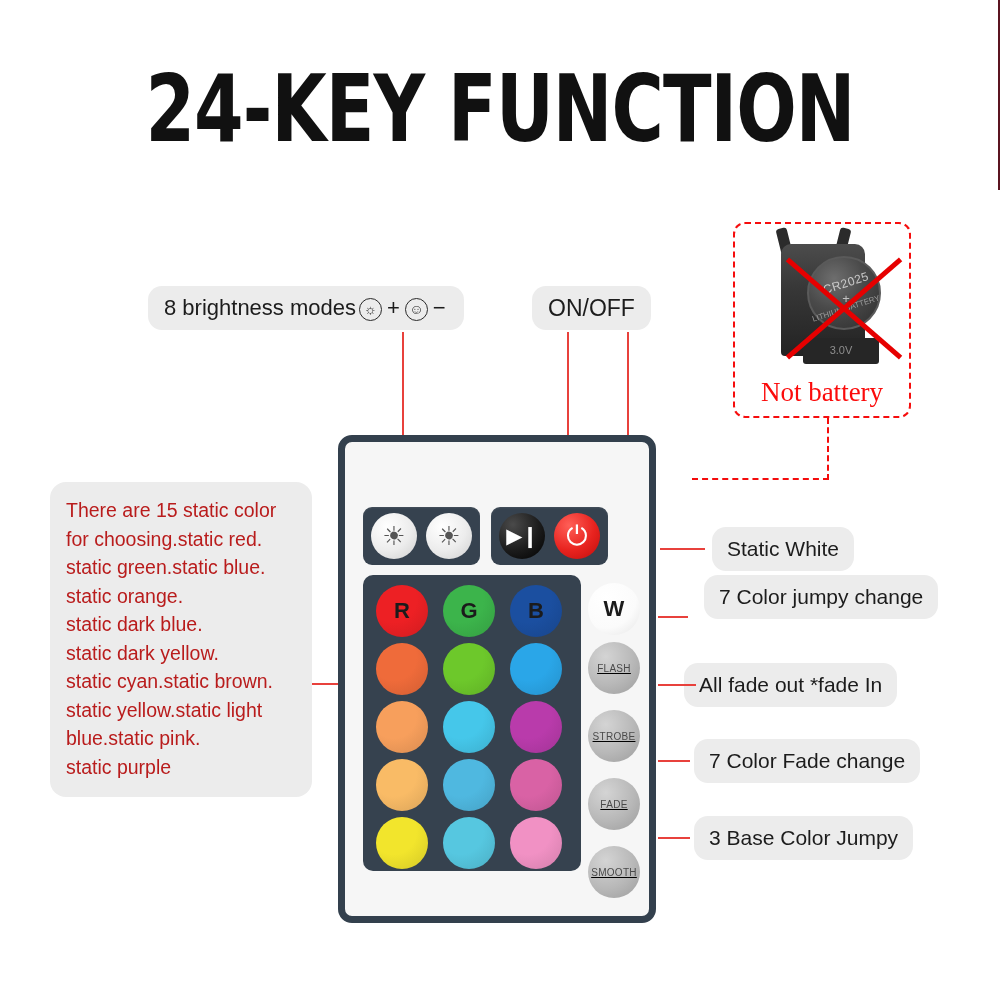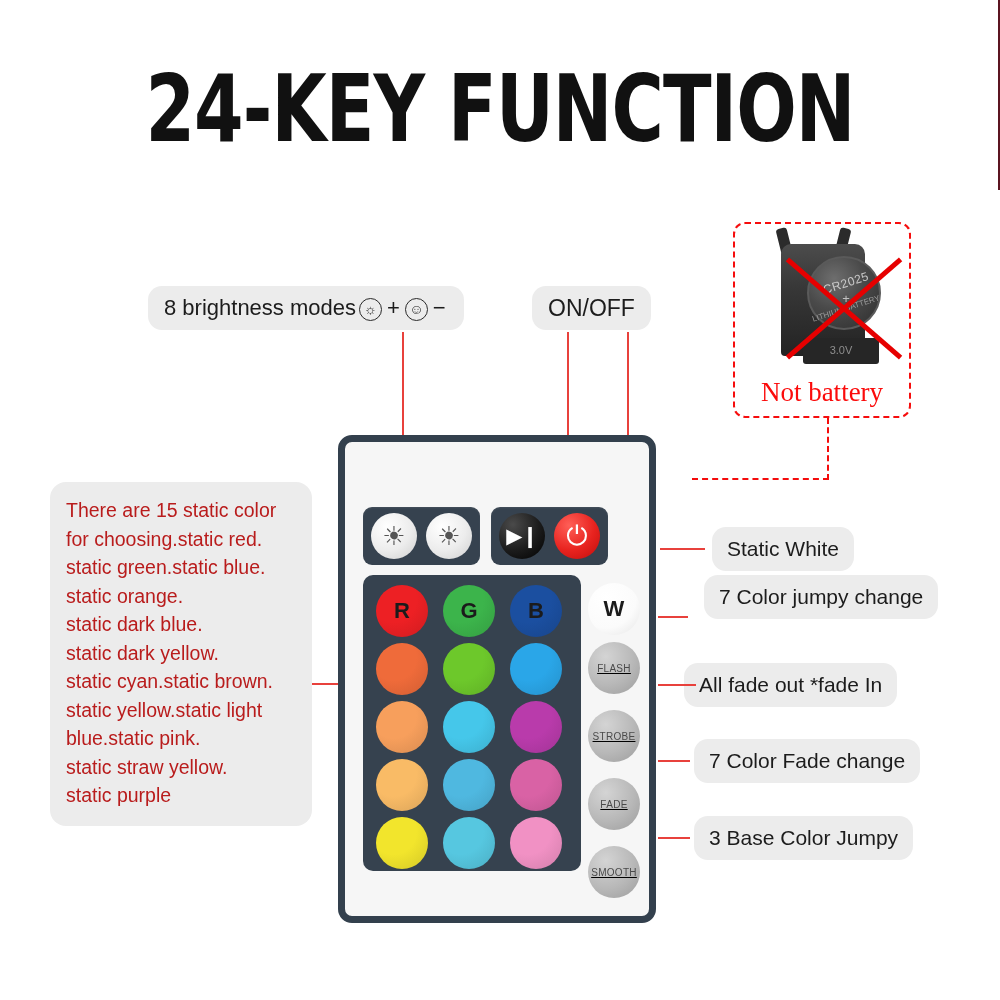--- a/index.html
+++ b/index.html
@@ -202,21 +202,20 @@
   <div class="descbox">
     <div>There are 15 static color</div>
     <div>for choosing.static  red.</div>
     <div>static  green.static blue.</div>
     <div>static  orange.</div>
     <div>static  dark blue.</div>
     <div>static  dark yellow.</div>
     <div>static  cyan.static  brown.</div>
     <div>static yellow.static  light</div>
     <div>blue.static  pink.</div>
-    <div>static  straw yellow.</div>
     <div>static  purple</div>
   </div>
   <div class="hline" style="left:312px; top:683px; width:38px;"></div>
 
   <div class="remote">
     <div class="remote-inner">
 
       <div class="toprow">
         <div class="grp">
           <div class="btn-circ btn-bright">

